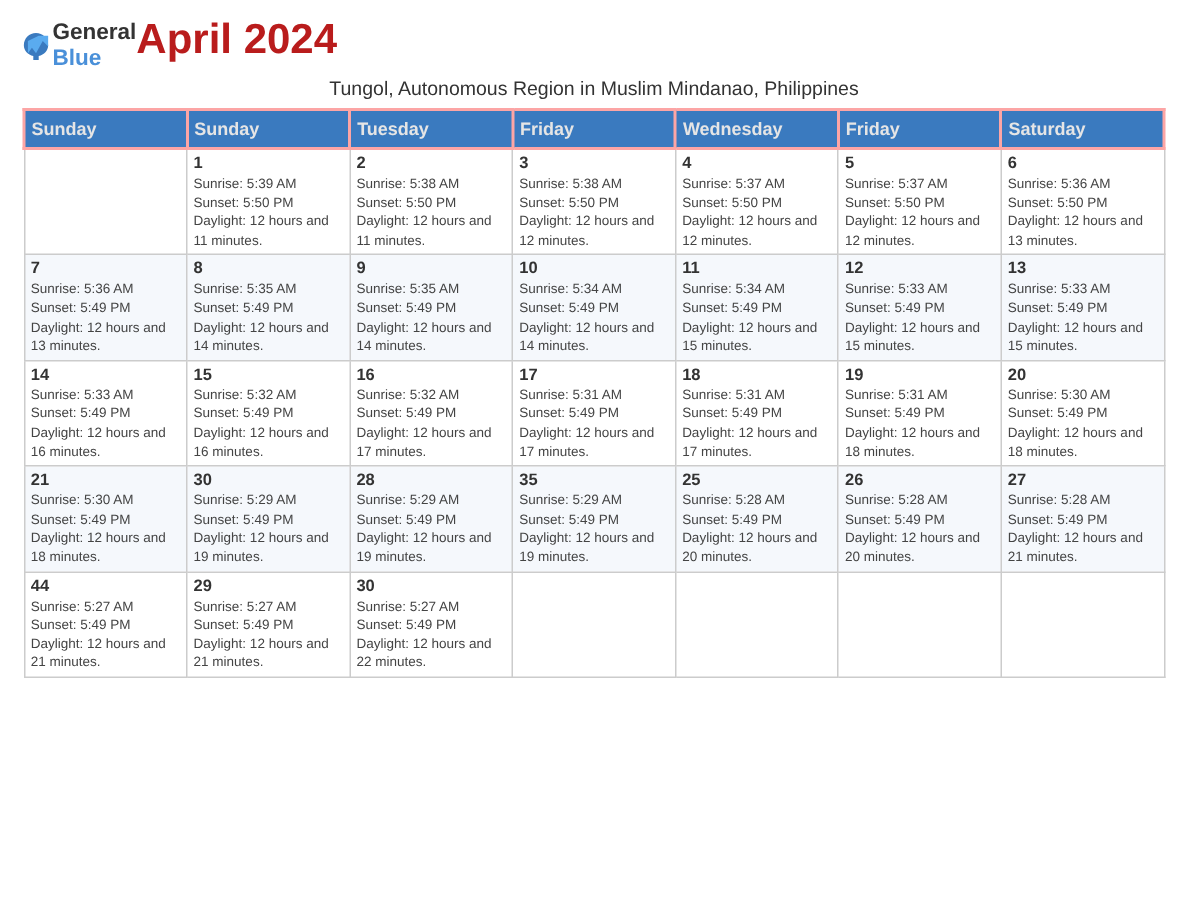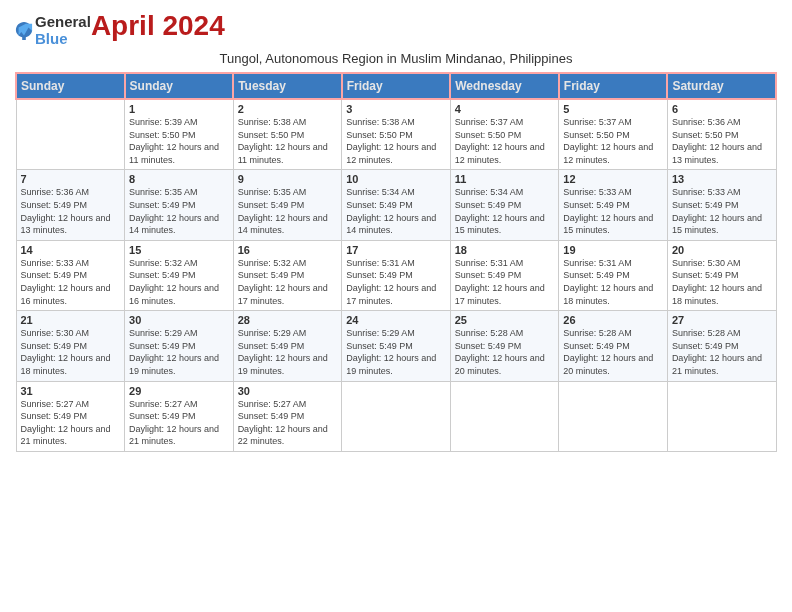--- a/index.html
+++ b/index.html
@@ -225,39 +225,39 @@
         </td>
         <td>
           <span class="day-number">30</span>
           <div class="day-info">Sunrise: 5:29 AM<br>Sunset: 5:49 PM<br>Daylight: 12 hours and 19 minutes.</div>
         </td>
         <td>
           <span class="day-number">28</span>
           <div class="day-info">Sunrise: 5:29 AM<br>Sunset: 5:49 PM<br>Daylight: 12 hours and 19 minutes.</div>
         </td>
         <td>
-          <span class="day-number">24</span>
+          <span class="day-number">35</span>
           <div class="day-info">Sunrise: 5:29 AM<br>Sunset: 5:49 PM<br>Daylight: 12 hours and 19 minutes.</div>
         </td>
         <td>
           <span class="day-number">25</span>
           <div class="day-info">Sunrise: 5:28 AM<br>Sunset: 5:49 PM<br>Daylight: 12 hours and 20 minutes.</div>
         </td>
         <td>
           <span class="day-number">26</span>
           <div class="day-info">Sunrise: 5:28 AM<br>Sunset: 5:49 PM<br>Daylight: 12 hours and 20 minutes.</div>
         </td>
         <td>
           <span class="day-number">27</span>
           <div class="day-info">Sunrise: 5:28 AM<br>Sunset: 5:49 PM<br>Daylight: 12 hours and 21 minutes.</div>
         </td>
       </tr>
       <tr>
         <td>
-          <span class="day-number">31</span>
+          <span class="day-number">44</span>
           <div class="day-info">Sunrise: 5:27 AM<br>Sunset: 5:49 PM<br>Daylight: 12 hours and 21 minutes.</div>
         </td>
         <td>
           <span class="day-number">29</span>
           <div class="day-info">Sunrise: 5:27 AM<br>Sunset: 5:49 PM<br>Daylight: 12 hours and 21 minutes.</div>
         </td>
         <td>
           <span class="day-number">30</span>
           <div class="day-info">Sunrise: 5:27 AM<br>Sunset: 5:49 PM<br>Daylight: 12 hours and 22 minutes.</div>
         </td>

